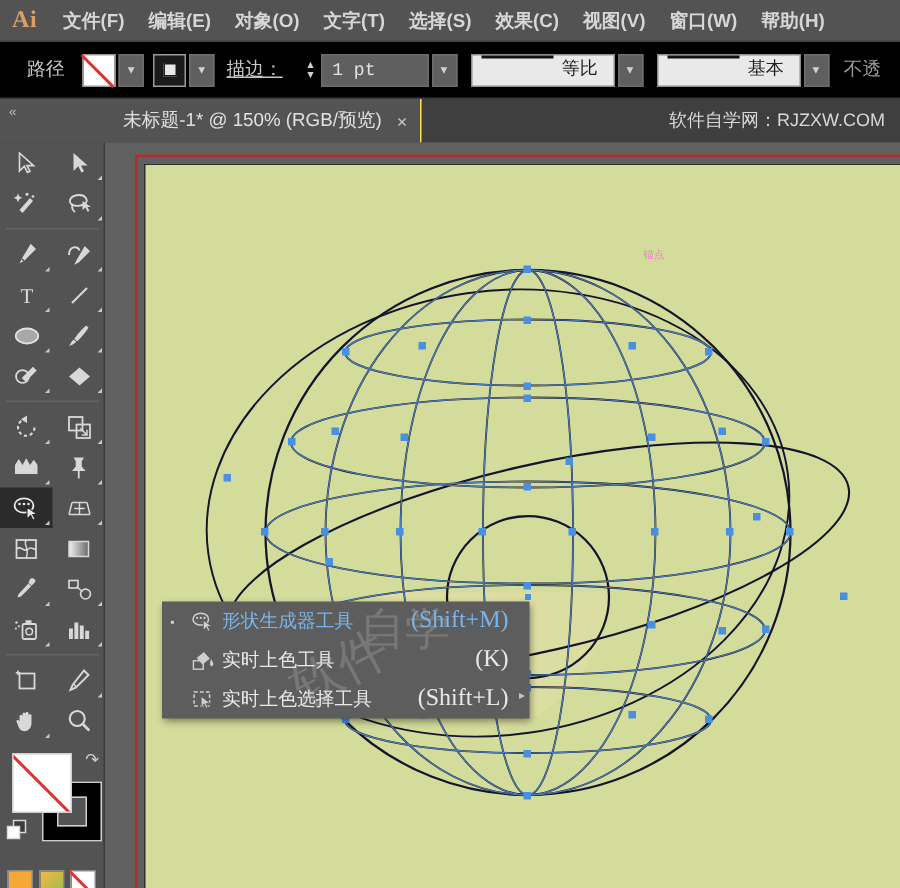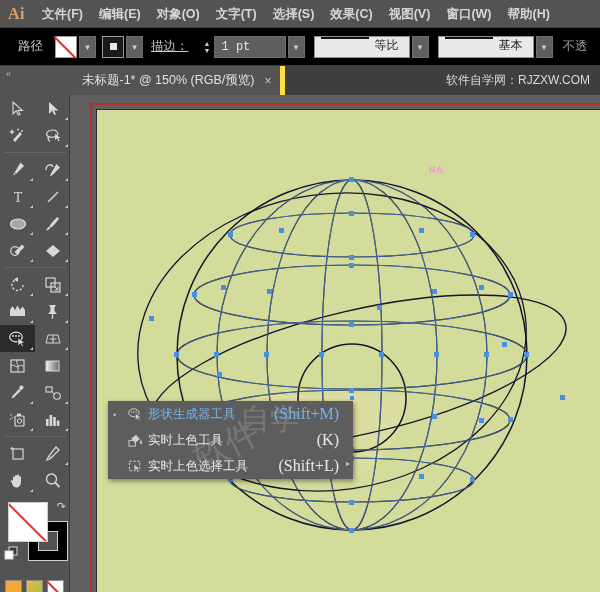--- a/index.html
+++ b/index.html
@@ -87,21 +87,21 @@
   .tab-collapse {
     position: absolute; left: 0; top: 0; width: 70px; height: 29px;
     background: #535353; color: #bdbdbd; font-size: 9px;
     padding: 3px 0 0 6px;
   }
   .tab {
     position: absolute; left: 70px; top: 0; height: 29px;
     background: #535353; color: #e0e0e0;
     display: flex; align-items: center; gap: 10px;
     padding: 0 9px 0 12px; font-size: 12.5px; white-space: nowrap;
-    border-right: 5px solid #fde047;
+    border-right: 1px solid #fde047;
   }
   .tab-close { color: #c8c8c8; font-size: 12px; cursor: pointer; }
   .watermark-top {
     position: absolute; right: 10px; top: 0; height: 29px; line-height: 29px;
     color: #d8d8d8; font-size: 12px; white-space: nowrap; margin-left: 24px;
   }
 
   
   .toolbar {
     position: absolute; left: 0; top: 95px; width: 70px; height: 497px;

